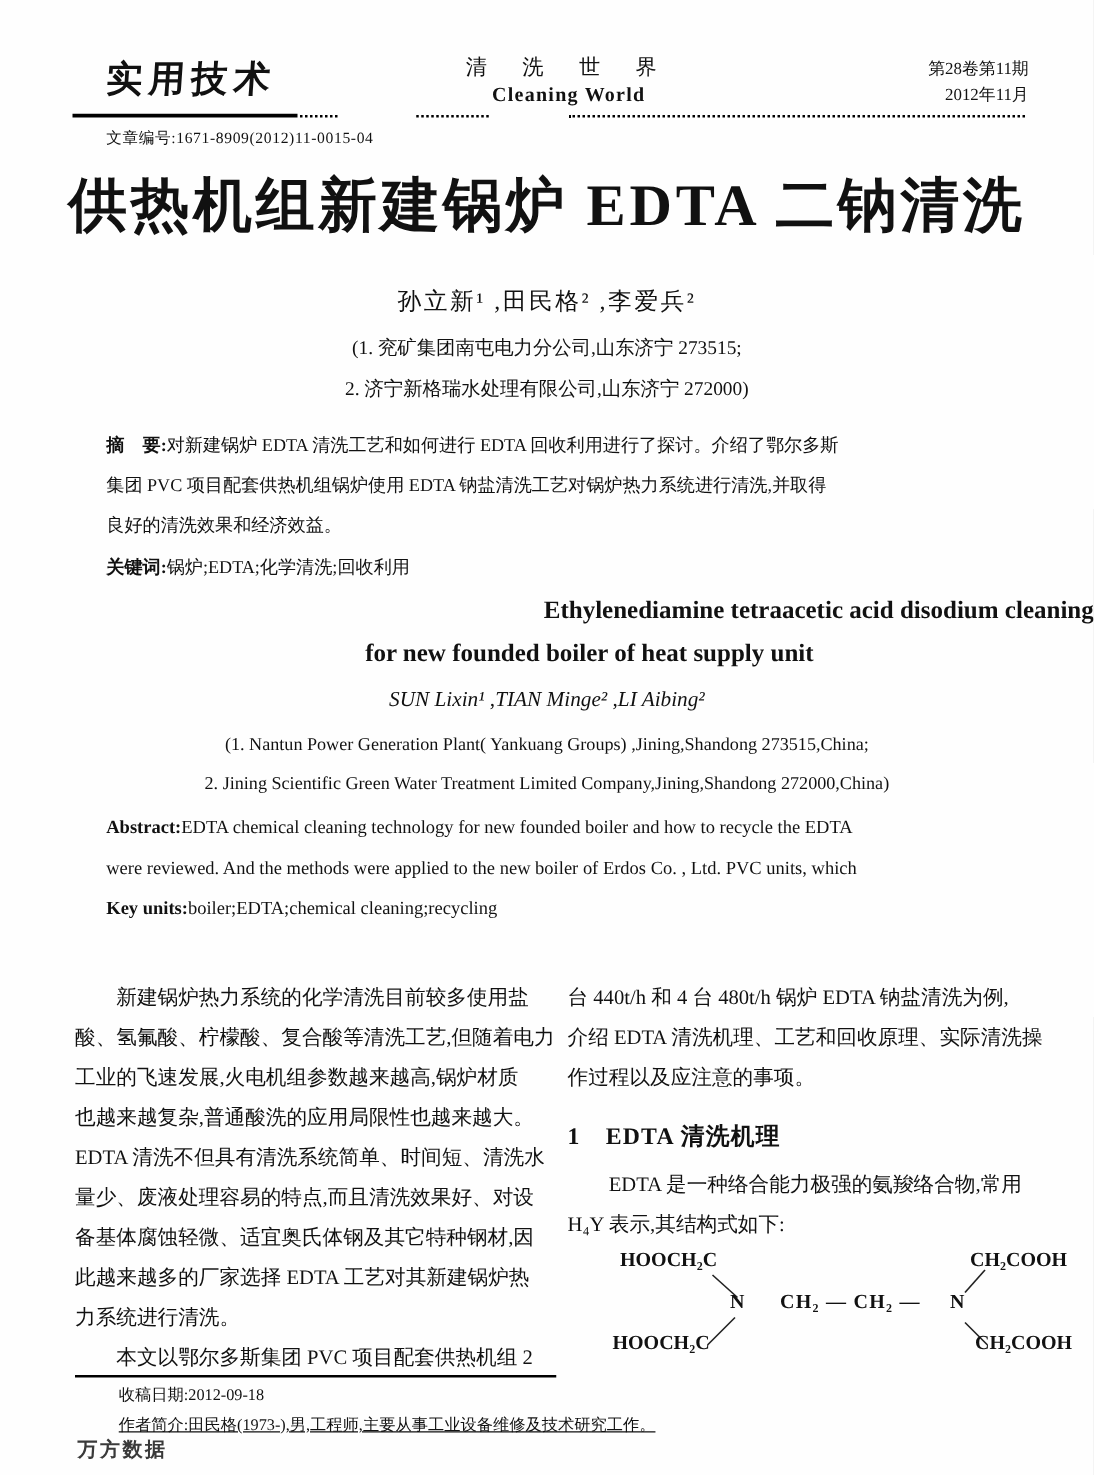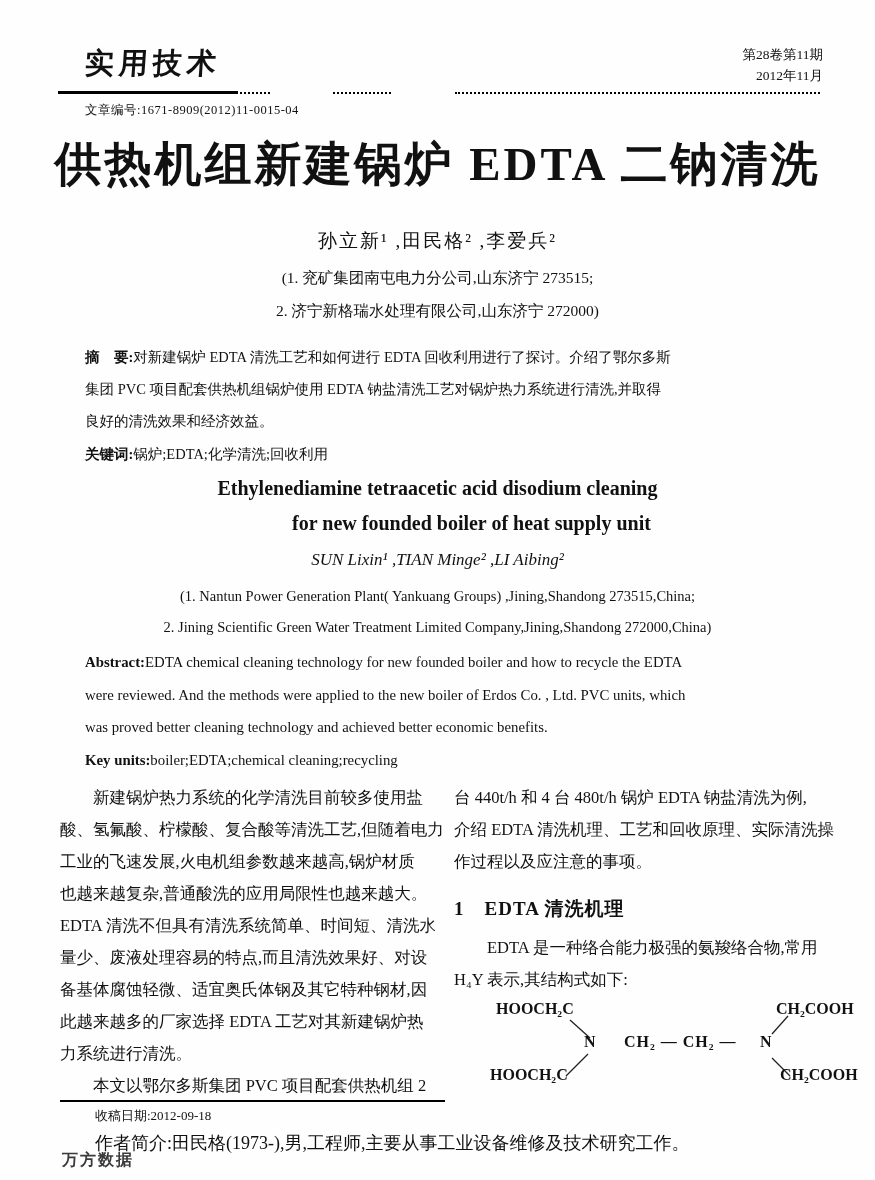--- a/index.html
+++ b/index.html
@@ -24,21 +24,21 @@
   .title-cn{left:0;top:133px;width:100%;text-align:center;font-size:47px;font-weight:bold;letter-spacing:3px;}
   .authors-cn{left:0;top:228px;width:100%;text-align:center;font-size:19px;letter-spacing:2px;}
   .affil-cn-1{left:0;top:268px;width:100%;text-align:center;font-size:15.5px;}
   .affil-cn-2{left:0;top:301px;width:100%;text-align:center;font-size:15.5px;}
   
   .abstract-cn{left:85px;top:341px;width:735px;font-size:14.5px;}
   .abstract-cn .ln{line-height:32px;white-space:nowrap;}
   .kw{margin-top:1px;}
   b.lbl{font-weight:bold;}
   
-  .title-en-1{left:0;top:477px;width:100%;text-align:center;font-size:20px;font-weight:bold;}
+  .title-en-1{left:0;top:477px;width:100%;text-align:right;font-size:20px;font-weight:bold;}
   .title-en-2{left:0;top:512px;width:100%;text-align:center;font-size:20px;font-weight:bold;padding-left:34px;}
   .authors-en{left:0;top:550px;width:100%;text-align:center;font-size:17px;font-style:italic;}
   .affil-en-1{left:0;top:588px;width:100%;text-align:center;font-size:14.5px;}
   .affil-en-2{left:0;top:619px;width:100%;text-align:center;font-size:14.5px;}
   .abstract-en{left:85px;top:646px;width:735px;font-size:14.8px;}
   .abstract-en .ln{line-height:32.5px;white-space:nowrap;}
   
   .body-cols{left:60px;top:782px;width:782px;display:flex;gap:6px;}
   .col{width:388px;font-size:16.5px;}
   .col .ln{line-height:32px;white-space:nowrap;}
@@ -50,29 +50,33 @@
   .f-bl{left:36px;top:66px;}
   .f-nl{left:130px;top:33px;}
   .f-chain{left:170px;top:33px;letter-spacing:1px;}
   .f-nr{left:306px;top:33px;}
   .f-tr{left:322px;top:0;}
   .f-br{left:326px;top:66px;}
   .formula svg{position:absolute;left:0;top:0;}
   
   .foot-rule{left:60px;top:1100px;width:385px;border-top:2px solid #000;}
   .foot-received{left:95px;top:1107px;font-size:13px;}
-  .foot-bio{left:95px;top:1131px;font-size:18px;width:730px;}
+  .foot-bio{left:95px;top:1131px;font-size:13px;width:730px;text-decoration:underline;}
   .watermark{left:62px;top:1150px;font-size:16px;font-weight:bold;color:#3a3a3a;letter-spacing:2px;}
 </style>
 </head>
 <body>
 
 <div class="page">
 
   <div class="abs mh-section">实用技术</div>
+  <div class="abs mh-center">
+    <div class="mh-journal-cn">清 洗 世 界</div>
+    <div class="mh-journal-en">Cleaning World</div>
+  </div>
   <div class="abs mh-right">
     <div>第28卷第11期</div>
     <div>2012年11月</div>
   </div>
   <div class="abs rule-solid"></div>
   <div class="abs rule-dot1"></div>
   <div class="abs rule-dot2"></div>
   <div class="abs rule-dot3"></div>
 
   <div class="abs article-no">文章编号:1671-8909(2012)11-0015-04</div>
@@ -91,21 +95,20 @@
 
   <div class="abs title-en-1">Ethylenediamine tetraacetic acid disodium cleaning</div>
   <div class="abs title-en-2">for new founded boiler of heat supply unit</div>
   <div class="abs authors-en">SUN Lixin¹ ,TIAN Minge² ,LI Aibing²</div>
   <div class="abs affil-en-1">(1. Nantun Power Generation Plant( Yankuang Groups) ,Jining,Shandong 273515,China;</div>
   <div class="abs affil-en-2">2. Jining Scientific Green Water Treatment Limited Company,Jining,Shandong 272000,China)</div>
 
   <div class="abs abstract-en">
     <div class="ln"><b class="lbl">Abstract:</b><span>EDTA chemical cleaning technology for new founded boiler and how to recycle the EDTA</span></div>
     <div class="ln">were reviewed. And the methods were applied to the new boiler of Erdos Co. , Ltd. PVC units, which</div>
-    <div class="ln">was proved better cleaning technology and achieved better economic benefits.</div>
     <div class="ln"><b class="lbl">Key units:</b><span>boiler;EDTA;chemical cleaning;recycling</span></div>
   </div>
 
   <div class="abs body-cols">
     <div class="col">
       <div class="ln">　　新建锅炉热力系统的化学清洗目前较多使用盐</div>
       <div class="ln">酸、氢氟酸、柠檬酸、复合酸等清洗工艺,但随着电力</div>
       <div class="ln">工业的飞速发展,火电机组参数越来越高,锅炉材质</div>
       <div class="ln">也越来越复杂,普通酸洗的应用局限性也越来越大。</div>
       <div class="ln">EDTA 清洗不但具有清洗系统简单、时间短、清洗水</div>

